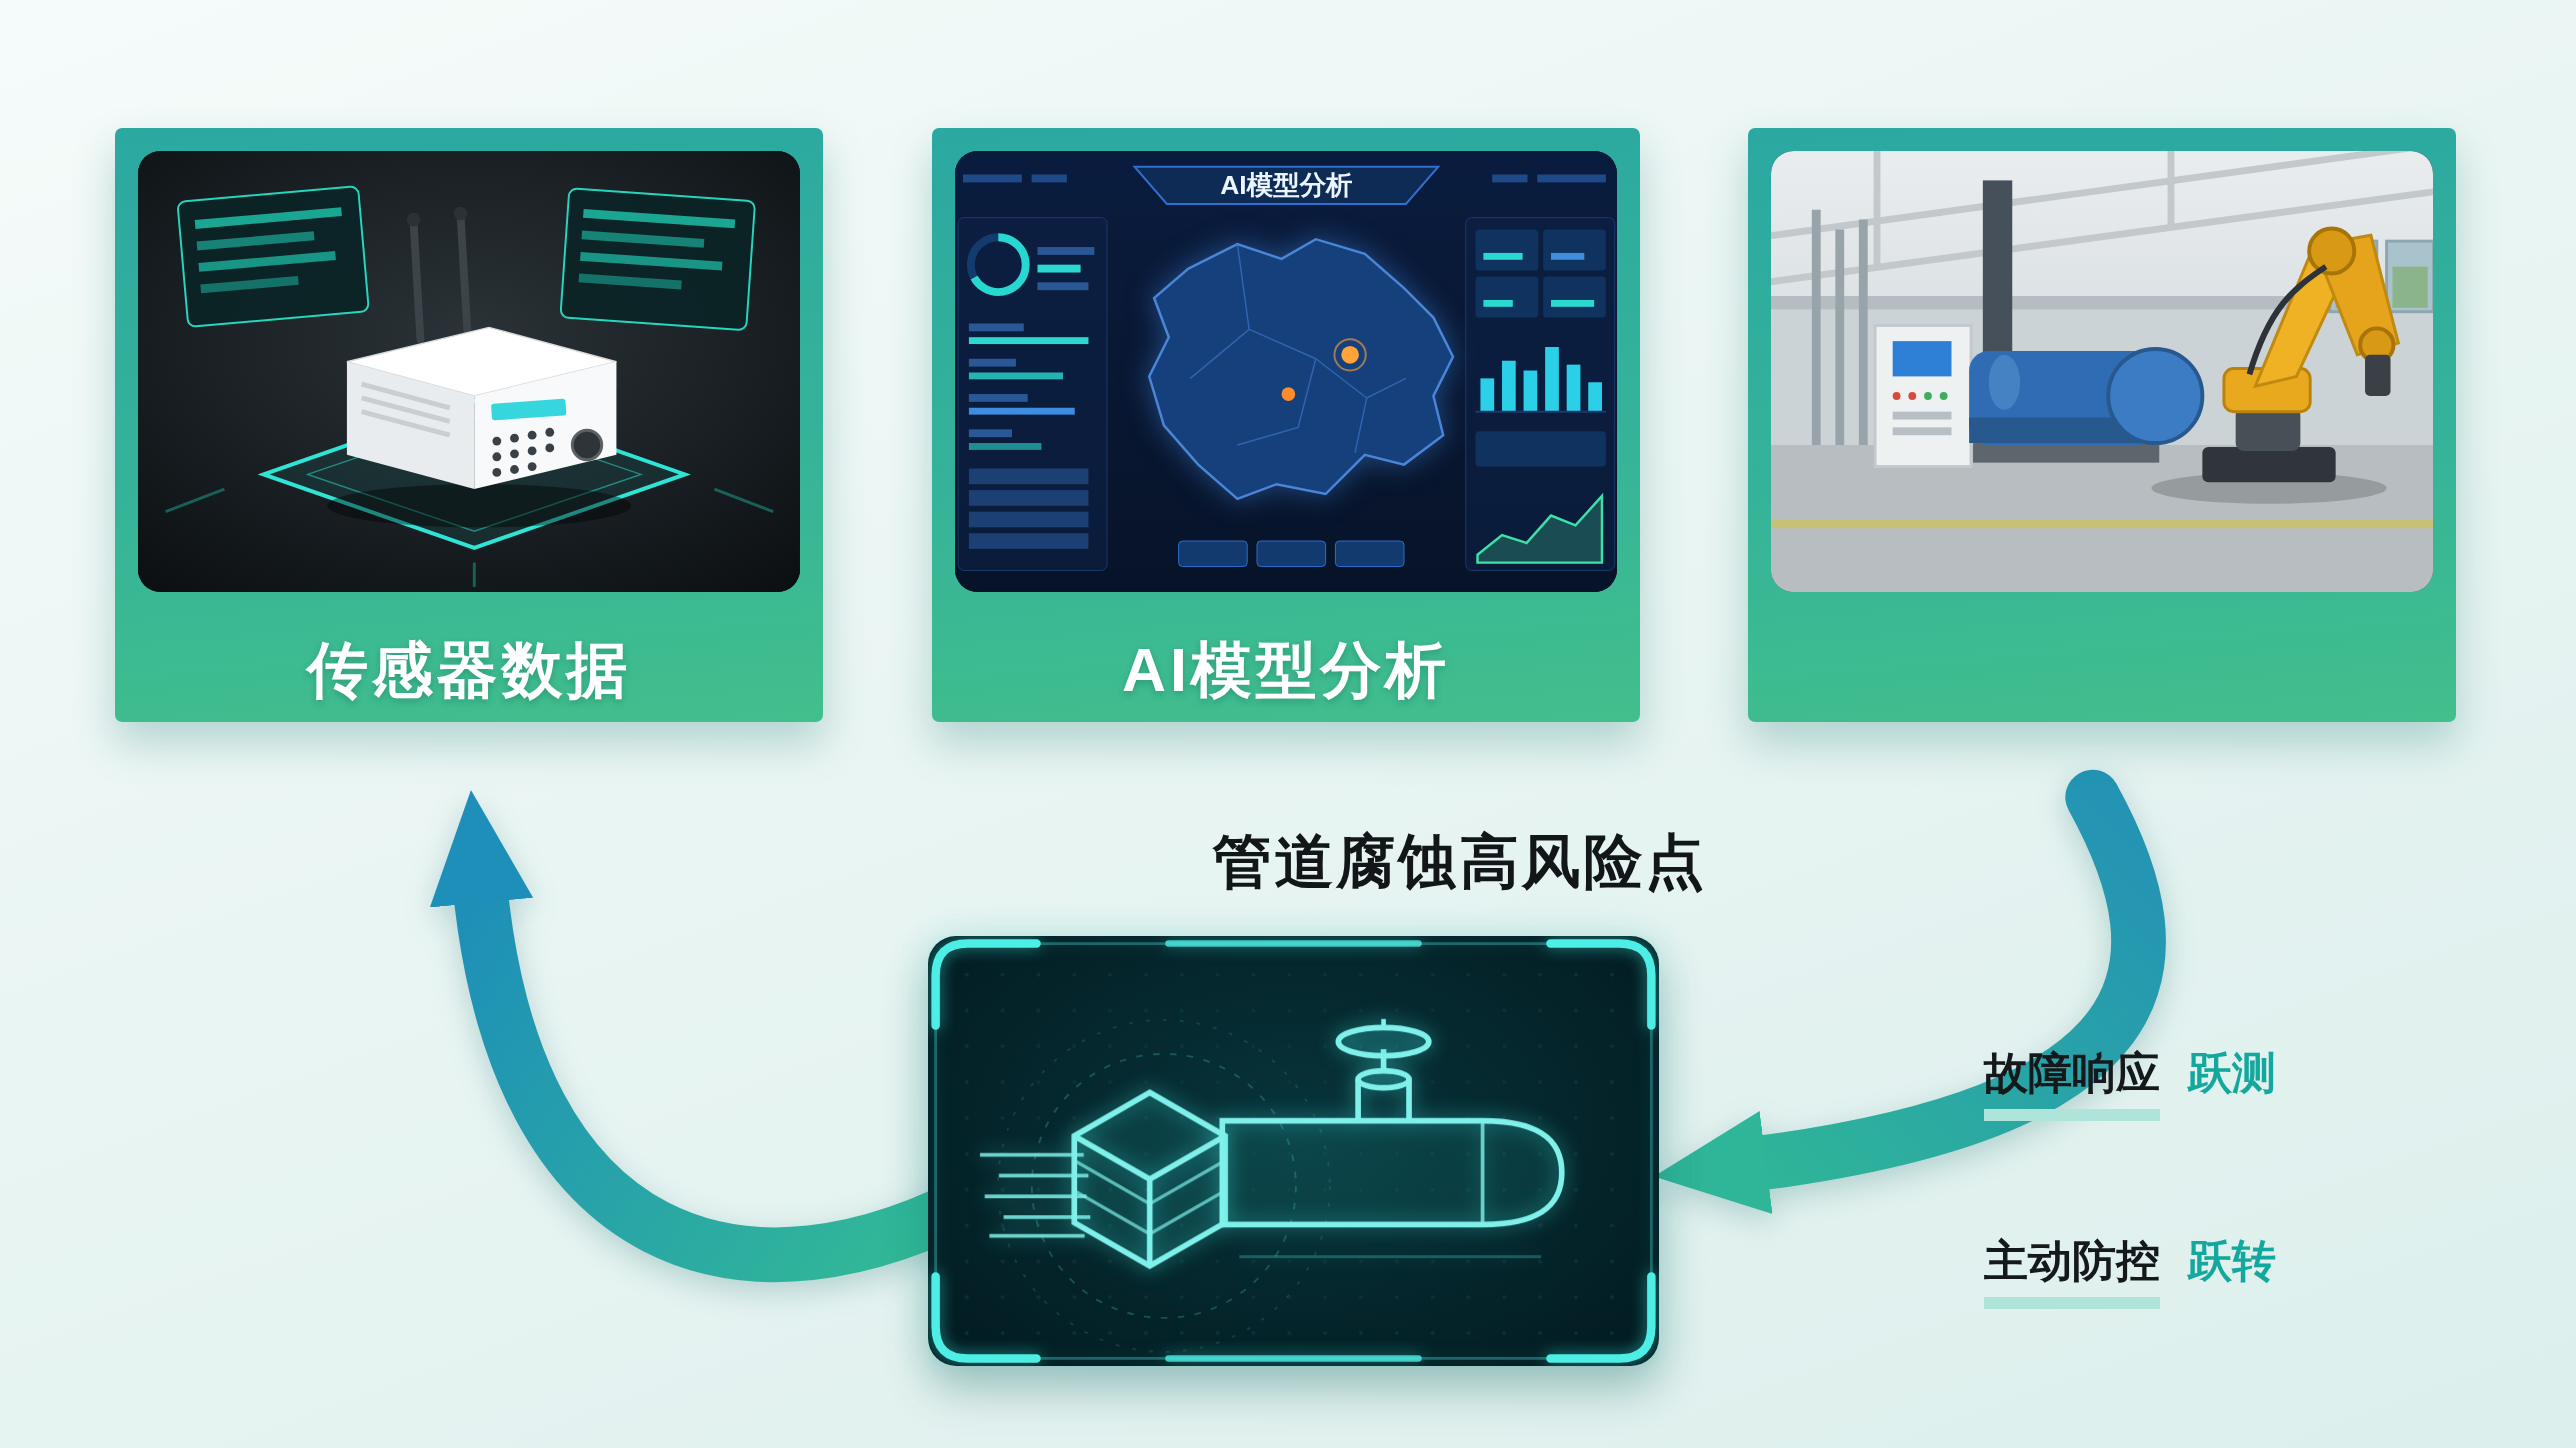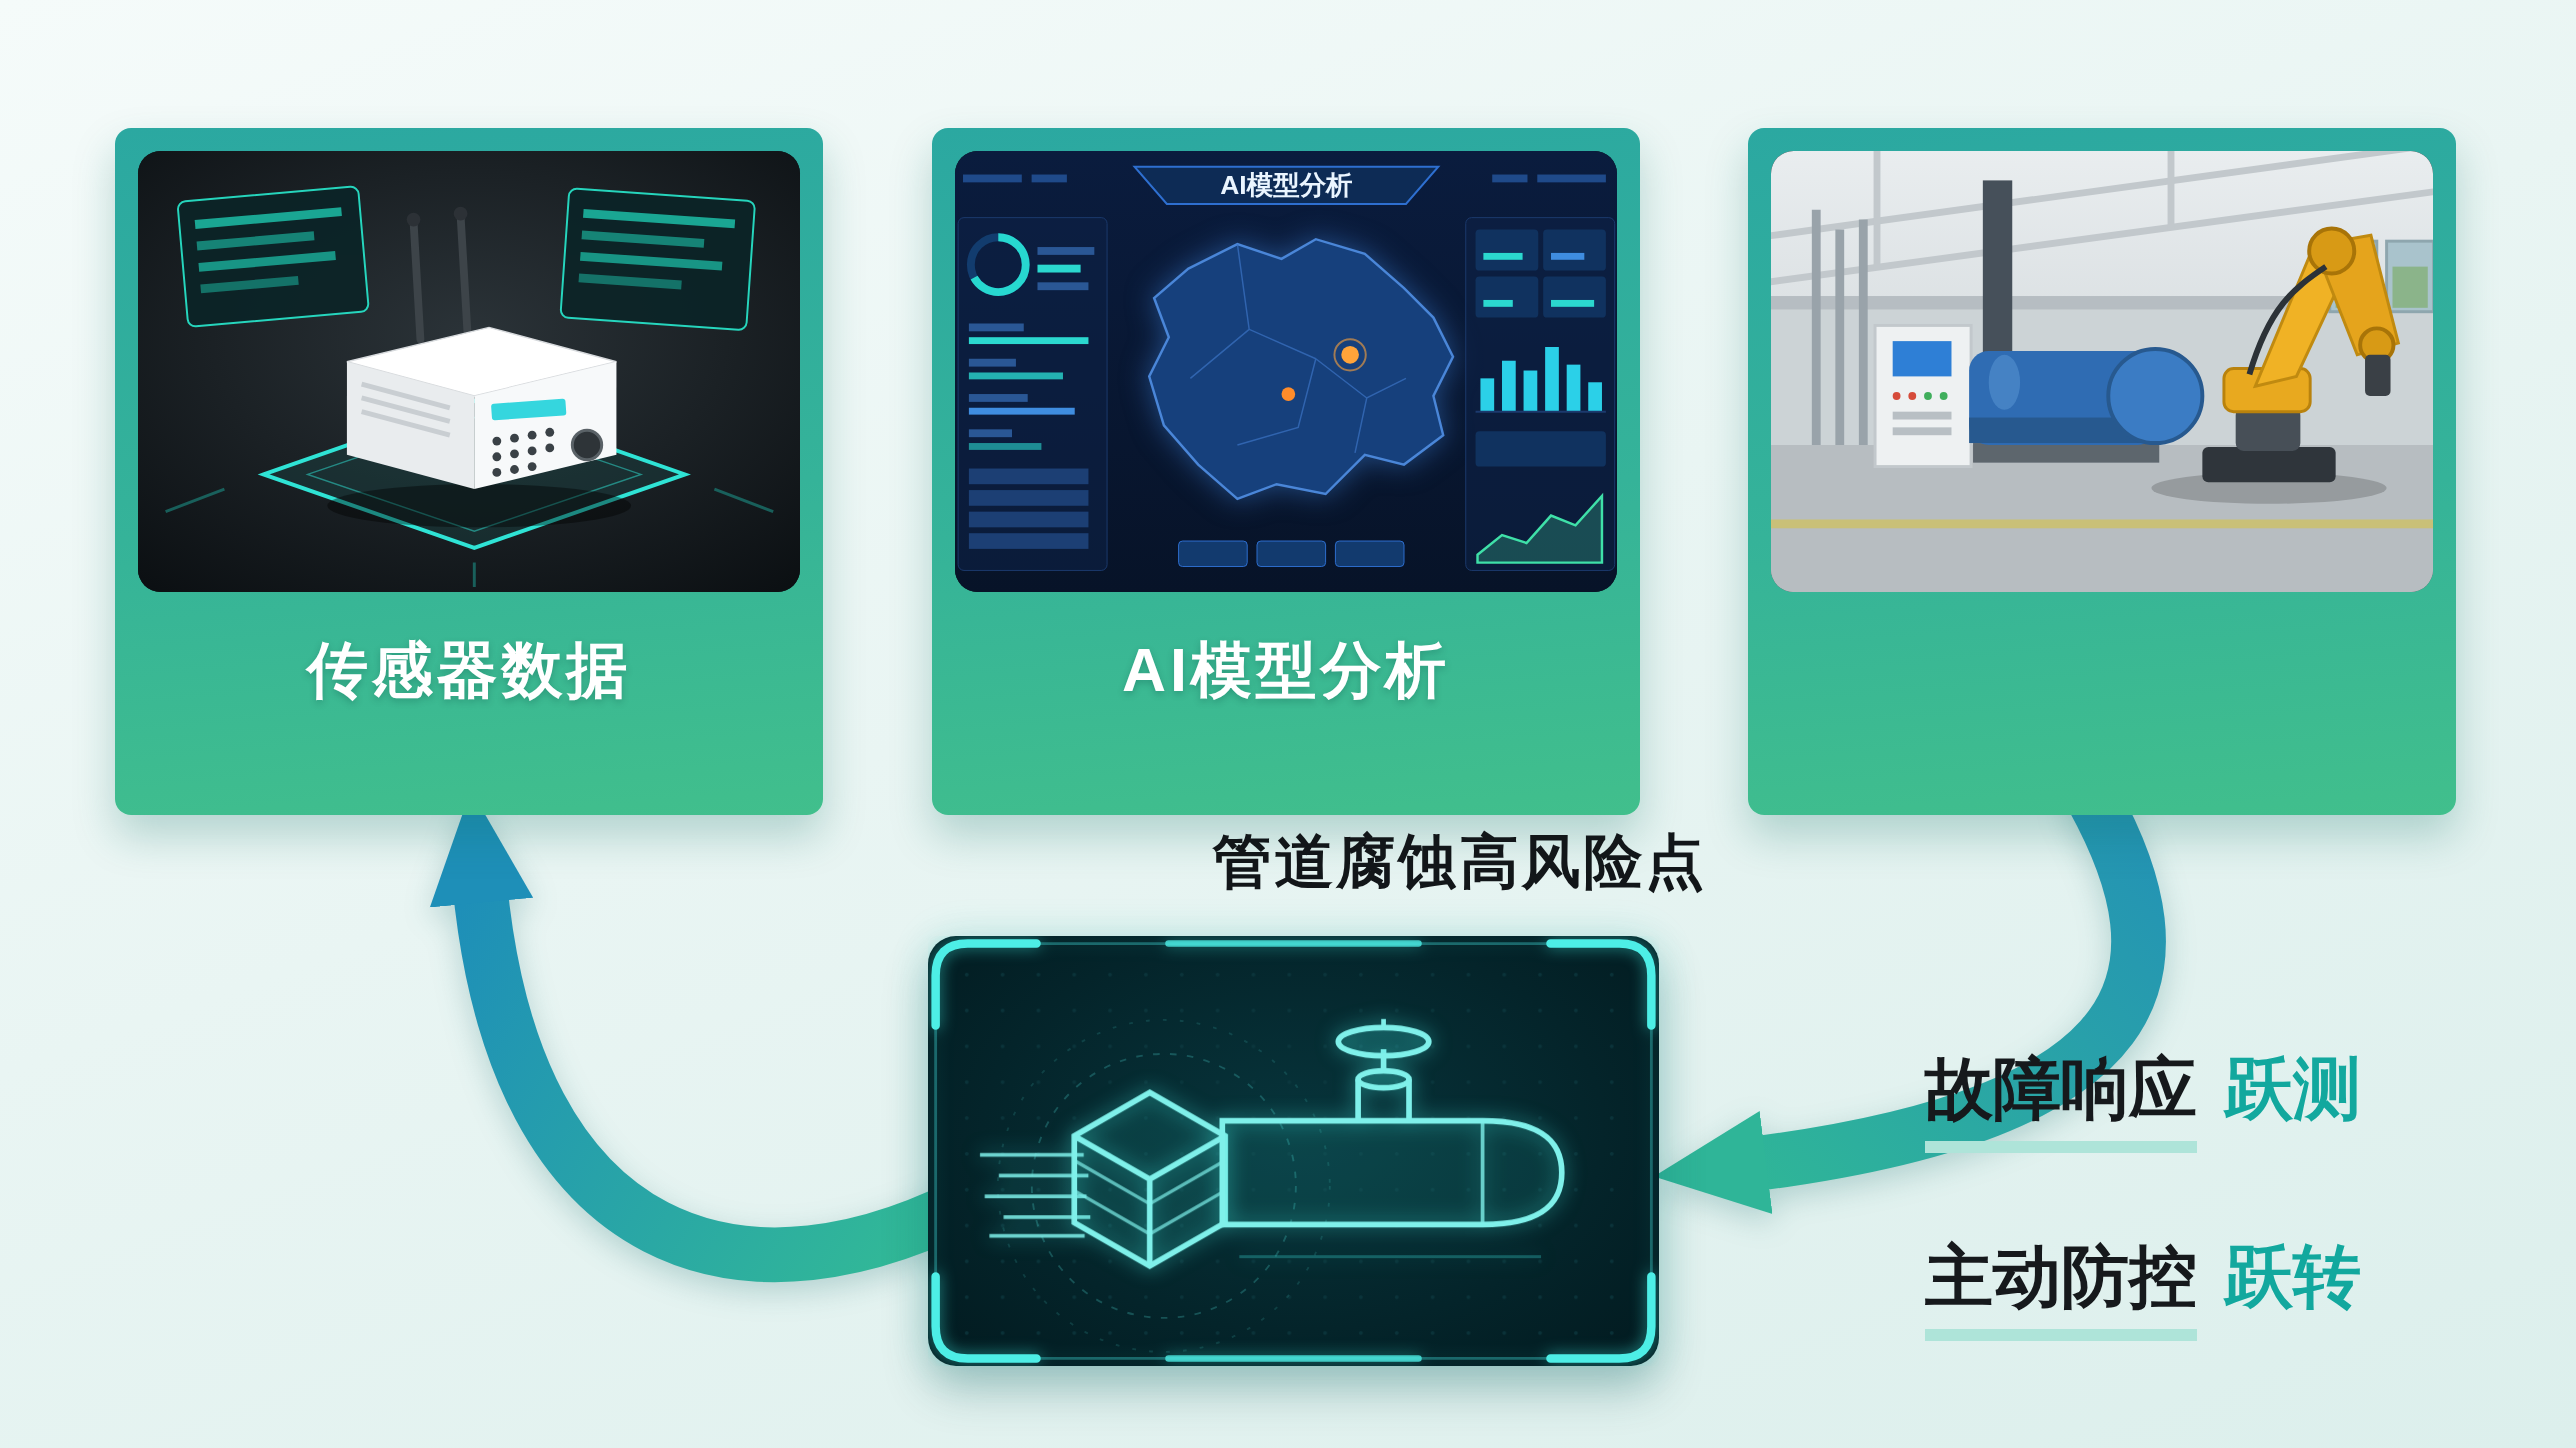--- a/index.html
+++ b/index.html
@@ -6,22 +6,22 @@
   html,body { width:2576px; height:1448px; }
   body {
     font-family:"Liberation Sans","DejaVu Sans",sans-serif;
     background:linear-gradient(160deg,#f5fbfa 0%,#e9f5f3 45%,#dcefec 100%);
     position:relative; overflow:hidden;
   }
   .stage { position:absolute; inset:0; }
 
   
   .card {
-    position:absolute; top:128px; width:708px; height:687px;
-    border-radius:16px; padding:22.6px;
+    position:absolute; top:128px; width:708px; height:594px;
+    border-radius:7px; padding:22.6px;
     background:linear-gradient(175deg,#2ba8a1 0%,#35b399 55%,#41bf8c 100%);
     box-shadow:0 21px 42px rgba(15,110,100,.25);
     z-index:3;
   }
   .card-1 { left:115px; }
   .card-2 { left:932px; }
   .card-3 { left:1748px; }
   .card-image {
     width:100%; height:441px; border-radius:22.6px; overflow:hidden;
     position:relative; background:#0d1115;
@@ -50,22 +50,22 @@
     background:radial-gradient(ellipse at 50% 45%,#07343b 0%,#04242a 60%,#021a1f 100%);
     border-radius:28px; z-index:2;
     box-shadow:0 22.6px 45px rgba(10,80,80,.3), 0 0 38px rgba(50,220,210,.18);
   }
   .pipeline-panel svg { display:block; width:100%; height:100%; }
   .glow { filter:drop-shadow(0 0 10px rgba(70,240,230,.55)); }
   .frame { filter:drop-shadow(0 0 8px rgba(60,230,220,.6)); }
 
   
   .annotation {
-    position:absolute; left:1925px; z-index:3;
-    font-size:68px; font-weight:800; white-space:nowrap;
+    position:absolute; left:1984px; z-index:3;
+    font-size:44px; font-weight:800; white-space:nowrap;
   }
   .annotation-1 { top:1044px; }
   .annotation-2 { top:1191px;margin-top:41px; }
   .annotation .label {
     color:#16191c; display:inline-block; padding-bottom:5.7px;
     border-bottom:12.3px solid #aee4d9;
   }
   .annotation .value { color:#12a89e; margin-left:28px; }
 </style>
 </head>

